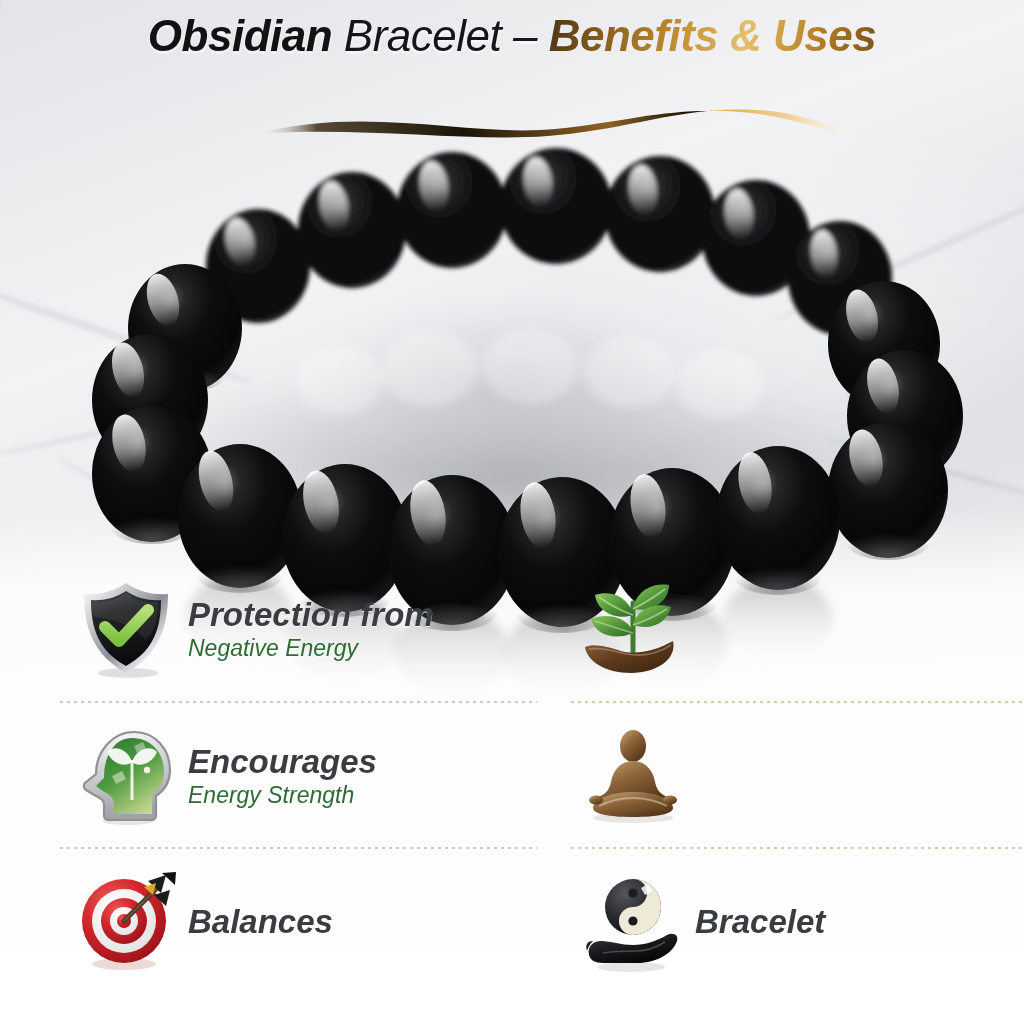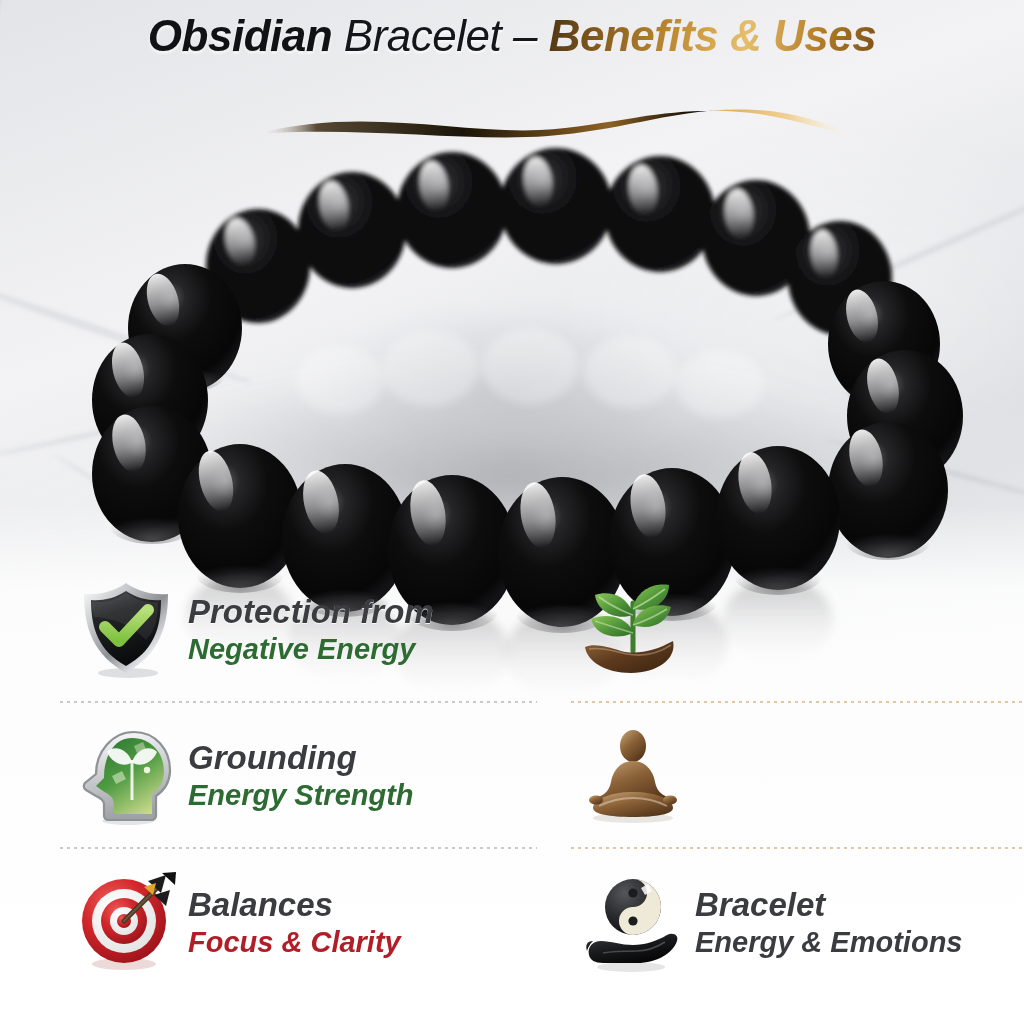--- a/index.html
+++ b/index.html
@@ -86,21 +86,21 @@
   .cell { position:relative; display:flex; align-items:center; padding:4px 14px 4px 26px; }
   .cell.right { padding-left:16px; }
   .cell .ico { width:104px; height:104px; flex:0 0 104px; position:relative; }
   .cell .txt { margin-left:10px; }
   .line1 {
     font-size:33px; font-style:italic; font-weight:bold; color:#3a3c40;
     line-height:1.18; white-space:nowrap;
     text-shadow:0 1px 0 rgba(255,255,255,.8);
   }
   .line2 {
-    font-size:29px; font-style:italic; font-weight:bold;
+    font-size:23px; font-style:italic; font-weight:normal;
     line-height:1.18; white-space:nowrap;
     text-shadow:0 1px 0 rgba(255,255,255,.8);
   }
   .divider {
     position:absolute; left:12px; right:18px; bottom:0; height:2px;
     background-image:linear-gradient(90deg, currentColor 0 3px, rgba(0,0,0,0) 3px 7px);
     background-size:7px 2px; background-repeat:repeat-x;
     opacity:.55;
   }
   .cell.right .divider { left:6px; right:24px; }
@@ -400,21 +400,21 @@
                    C40,73 34,70 29,67 L22,62 L30,54 C30,32 40,14 58,14 Z" fill="url(#brainG)"></path>
           <path d="M58,76 C58,58 58,46 58,36" stroke="#ffffff" stroke-width="3" fill="none" opacity=".85"></path>
           <path d="M58,38 C52,22 38,22 33,28 C38,40 52,44 58,38 Z" fill="#ffffff" opacity=".92"></path>
           <path d="M58,38 C64,22 78,22 83,28 C78,40 64,44 58,38 Z" fill="#ffffff" opacity=".92"></path>
           <circle cx="73" cy="46" r="3.2" fill="#f0f3dd"></circle>
           <path d="M38,52 l10,-5 l4,8 l-10,5 z" fill="#e8edd2" opacity=".55"></path>
           <path d="M60,22 l9,-4 l3,7 l-9,4 z" fill="#e8edd2" opacity=".45"></path>
         </svg>
       </div>
       <div class="txt">
-        <div class="line1">Grounding</div>
+        <div class="line1">Encourages</div>
         <div class="line2" style="color:#2d6b33">Energy Strength</div>
       </div>
       <div class="divider" style="color:#9aa0a6"></div>
     </div>
 
     <div class="cell right">
       <div class="ico">
         <svg width="104" height="104" viewBox="0 0 104 104">
           <defs>
             <linearGradient id="medG" x1="0.15" y1="0" x2="0.9" y2="1">
@@ -463,21 +463,20 @@
           <path d="M50,50 L86,14" stroke="#4a3726" stroke-width="5" stroke-linecap="round"></path>
           <path d="M50,50 L86,14" stroke="#6e553a" stroke-width="2" stroke-linecap="round"></path>
           <path d="M74,10 l18,-6 l-5,18 z" fill="#1c1c1c"></path>
           <path d="M80,24 l16,-5 l-4,16 z" fill="#1c1c1c"></path>
           <path d="M70,16 l12,-4 l-3,12 z" fill="#e0a529"></path>
           <path d="M88,2 l14,-1 l-1,13 z" fill="#111111"></path>
         </svg>
       </div>
       <div class="txt">
         <div class="line1">Balances</div>
-        <div class="line2" style="color:#b01f28">Focus &amp; Clarity</div>
       </div>
     </div>
 
     <div class="cell right">
       <div class="ico">
         <svg width="104" height="104" viewBox="0 0 104 104">
           <defs>
             <radialGradient id="yyG" cx="35%" cy="25%" r="80%">
               <stop offset="0%" stop-color="#55565a"></stop>
                 <stop offset="55%" stop-color="#2a2b2e"></stop>
@@ -497,18 +496,17 @@
           <path d="M60,17 l7,-4 l4,7 l-7,4 z" fill="#ffffff" opacity=".85"></path>
           <circle cx="52" cy="50" r="4.6" fill="#1b1c1e"></circle>
           <path d="M8,84 C6,76 12,70 20,70 C30,70 40,74 52,74 C64,74 76,70 86,64
                    C92,61 98,64 96,70 C92,82 76,92 56,92 L22,92 C14,92 9,89 8,84 Z" fill="url(#handG)"></path>
           <path d="M22,82 C32,80 44,80 56,80 C66,80 76,76 84,71" stroke="#7d7e81" stroke-width="1.6" fill="none" opacity=".5"></path>
           <path d="M6,80 C4,74 6,70 12,70 C8,74 7,77 6,80 Z" fill="url(#handG)"></path>
         </svg>
       </div>
       <div class="txt">
         <div class="line1">Bracelet</div>
-        <div class="line2" style="color:#3a3c40">Energy &amp; Emotions</div>
       </div>
     </div>
 
   </div>
 </div>
 
 </body></html>

